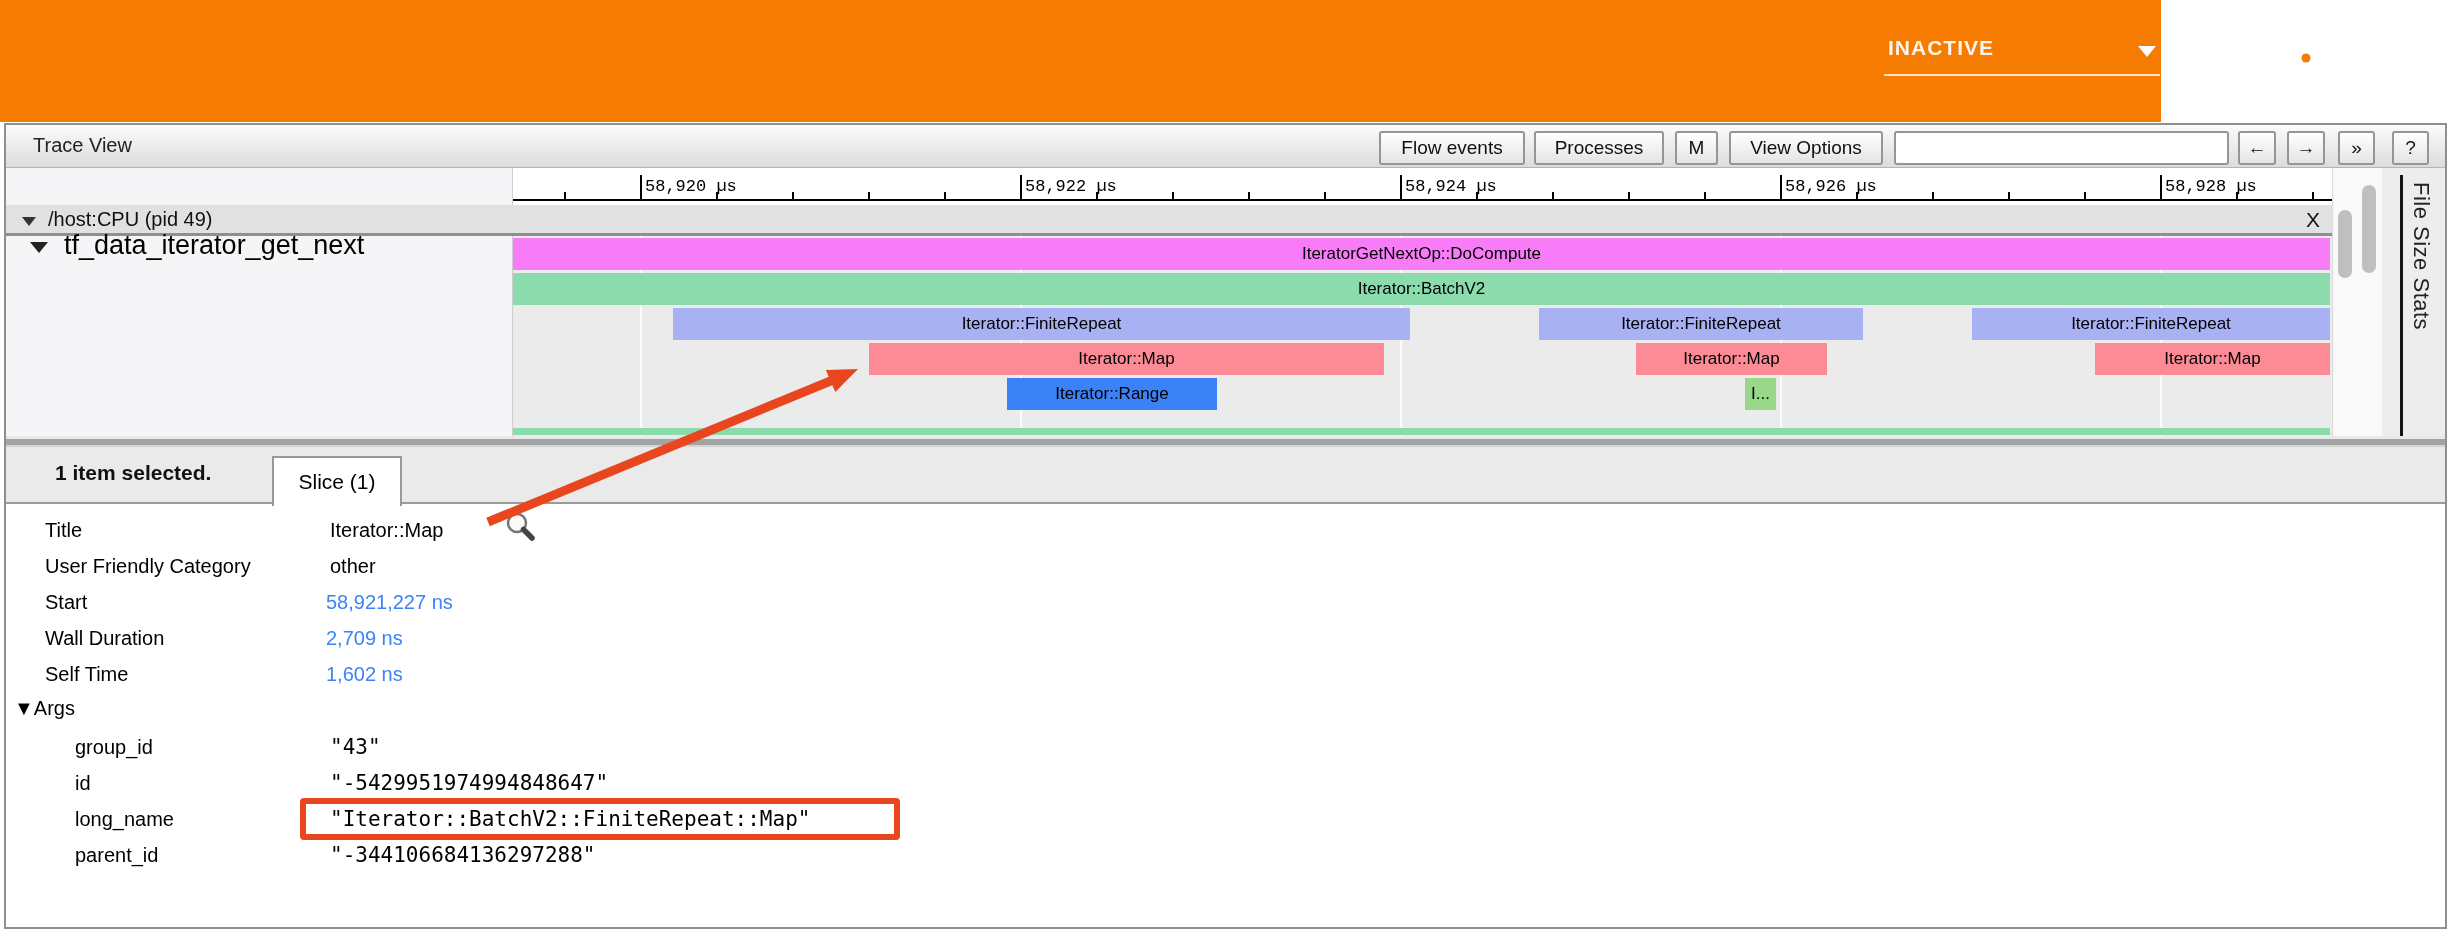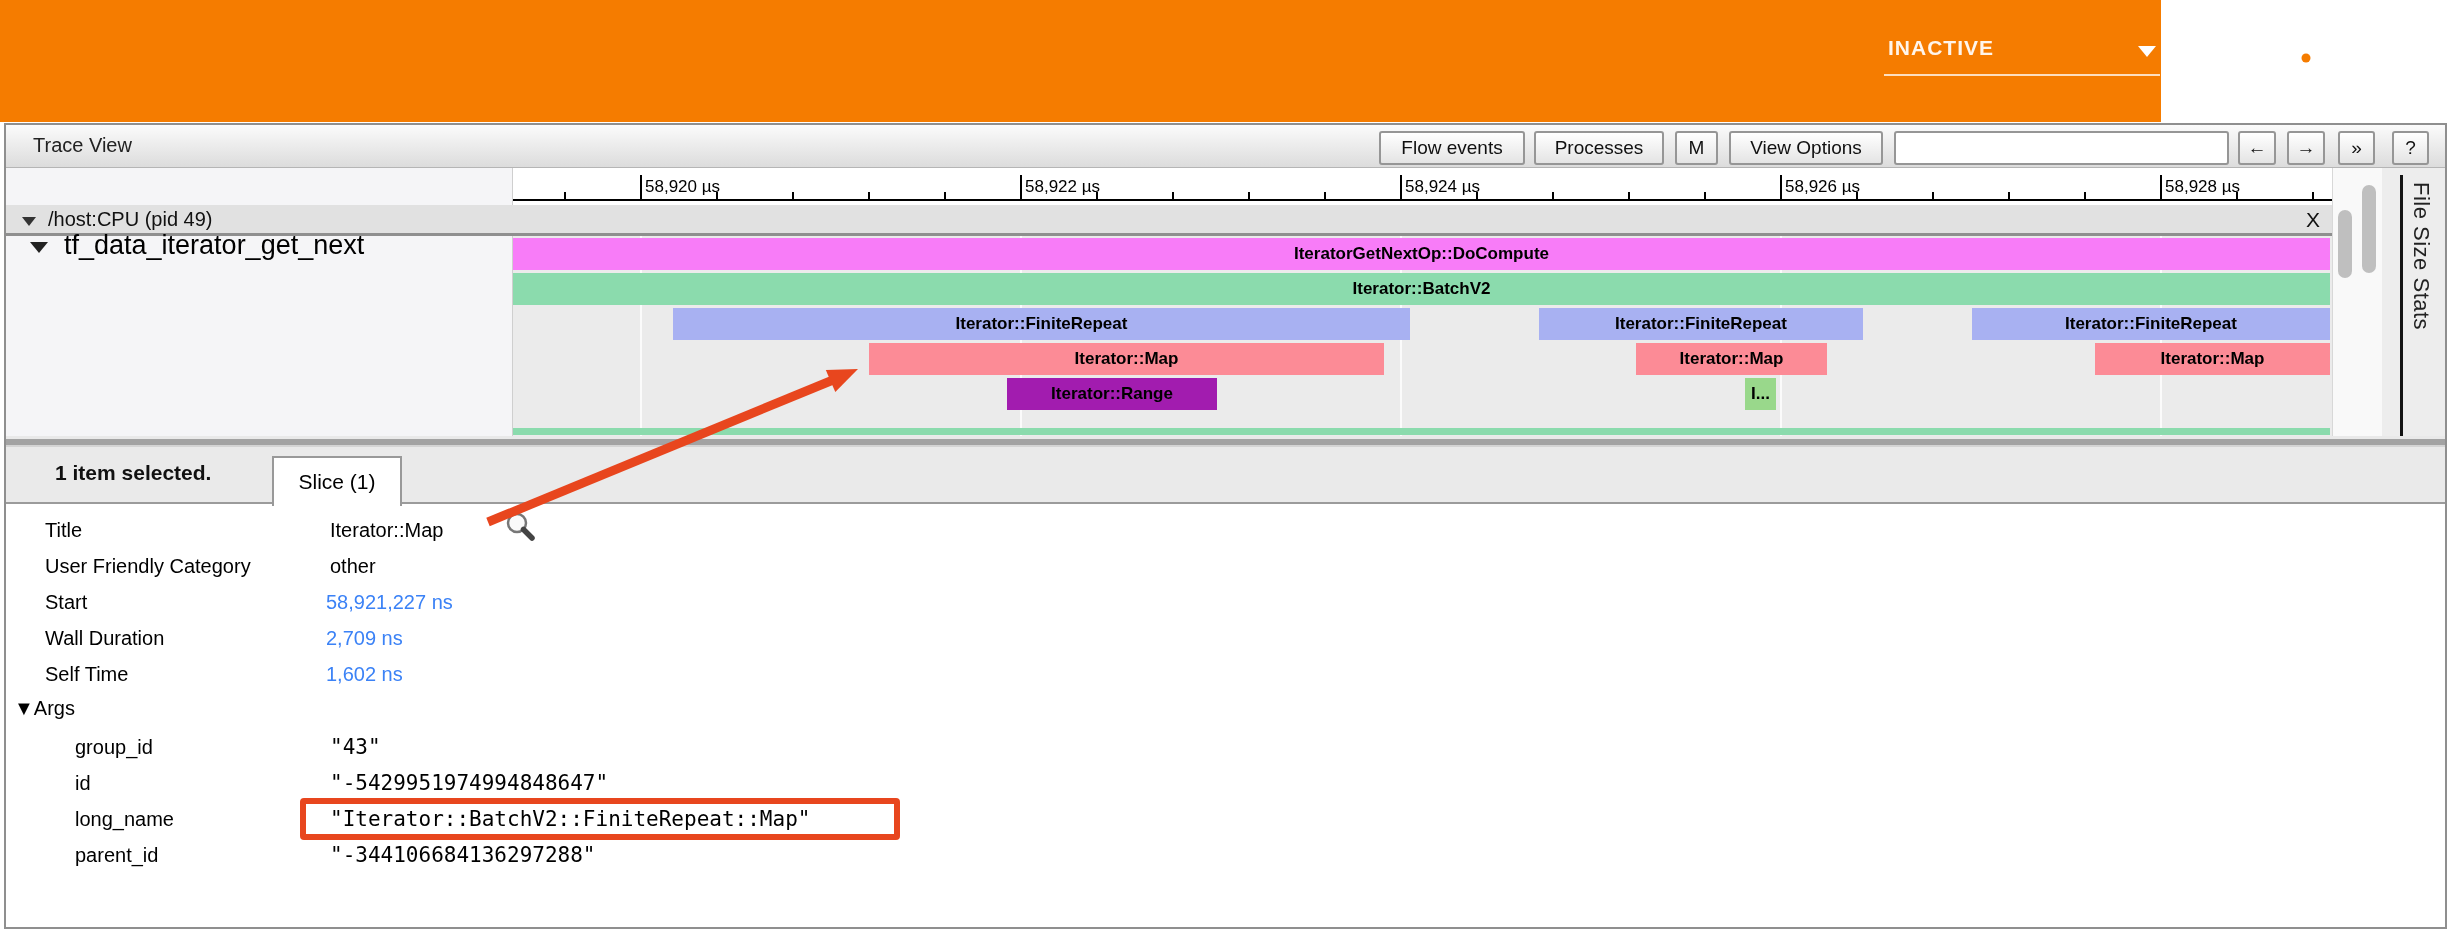--- a/index.html
+++ b/index.html
@@ -19,34 +19,34 @@
   #container-border{left:4px;top:123px;width:2443px;height:806px;border:2px solid #8f8f8f;pointer-events:none;z-index:40;}
   #toolbar{left:6px;top:125px;width:2439px;height:43px;background:linear-gradient(#fbfbfb,#dcdcdc);border-bottom:1px solid #b5b5b5;}
   #toolbar-title{left:27px;top:9px;font-size:20px;color:#222;}
   .tb-btn{top:6px;height:34px;border:2px solid #969696;border-radius:3px;background:linear-gradient(#ffffff,#e4e4e4);
           font-size:19px;color:#111;display:flex;align-items:center;justify-content:center;cursor:pointer;}
   #toolbar-search{top:6px;height:34px;border:2px solid #969696;border-radius:3px;background:#fff;font-size:18px;padding:0 6px;}
 
   
   #left-panel-bg{left:6px;top:168px;width:507px;height:268px;background:#f5f5f7;border-right:1px solid #cfcfcf;}
   #track-bg{left:513px;top:236px;width:1819px;height:200px;background:#ebebeb;}
-  #ruler{left:513px;top:175px;width:1819px;height:26px;background:#fff;border-bottom:2px solid #000;overflow:hidden;}
+  #ruler{left:513px;top:175px;width:1819px;height:26px;background:#fff;border-bottom:2px solid #000;overflow:hidden;font-family:Liberation Mono, monospace;}
   .tick-major{position:absolute;bottom:0;width:2px;height:24px;background:#000;}
   .tick-minor{position:absolute;bottom:0;width:2px;height:7px;background:#000;}
   .tick-label{position:absolute;top:2px;font-size:17px;color:#000;white-space:nowrap;}
   #proc-header{left:6px;top:205px;width:2326px;height:31px;background:#e1e1e1;border-bottom:3px solid #8f8f8f;}
   #proc-expander{left:16px;top:12px;width:0;height:0;border-left:7px solid transparent;border-right:7px solid transparent;border-top:9px solid #333;cursor:pointer;}
   #proc-label{left:42px;top:3px;font-size:20px;color:#111;}
   #close-x{left:2290px;top:0px;width:34px;height:29px;font-size:21px;color:#111;display:flex;align-items:center;justify-content:center;cursor:pointer;}
   #gridlines{left:513px;top:205px;width:1819px;height:231px;pointer-events:none;overflow:hidden;}
   .gridline{position:absolute;top:0;width:2px;height:100%;background:rgba(255,255,255,.8);}
   #thread-row{left:6px;top:228px;width:507px;height:42px;padding-left:28px;}
   #thread-expander{left:24px;top:14px;width:0;height:0;border-left:9px solid transparent;border-right:9px solid transparent;border-top:11px solid #222;cursor:pointer;}
   #thread-label{left:58px;top:2px;font-size:27px;color:#000;white-space:nowrap;}
-  #bars{left:513px;top:168px;width:1819px;height:268px;overflow:hidden;font-weight:bold;}
+  #bars{left:513px;top:168px;width:1819px;height:268px;overflow:hidden;}
   .slice{position:absolute;overflow:hidden;display:flex;align-items:center;justify-content:center;
          font-size:17px;color:#000;white-space:nowrap;cursor:pointer;}
   
   #gutter{left:2332px;top:168px;width:50px;height:268px;background:#f9f9f9;border-left:1px solid #d8d8d8;}
   .scroll-pill{position:absolute;width:14px;border-radius:7px;background:#bfbfbf;cursor:pointer;}
   #file-sidebar{left:2382px;top:168px;width:63px;height:268px;background:#ededed;cursor:pointer;}
   #file-sidebar-line{position:absolute;left:18px;top:7px;width:3px;height:261px;background:#141414;}
   #file-sidebar-label{position:absolute;left:26px;top:14px;font-size:22px;color:#222;
       writing-mode:vertical-rl;letter-spacing:.5px;white-space:nowrap;}
 
@@ -169,21 +169,21 @@
 </div>
 <div id="bars" class="abs">
     <div class="slice" style="left: 0px; top: 70px; width: 1817px; height: 32px; background: rgb(248, 124, 248);">IteratorGetNextOp::DoCompute</div>
     <div class="slice" style="left: 0px; top: 105px; width: 1817px; height: 32px; background: rgb(139, 219, 173);">Iterator::BatchV2</div>
     <div class="slice" style="left: 160px; top: 140px; width: 737px; height: 32px; background: rgb(168, 177, 242);">Iterator::FiniteRepeat</div>
     <div class="slice" style="left: 1026px; top: 140px; width: 324px; height: 32px; background: rgb(168, 177, 242);">Iterator::FiniteRepeat</div>
     <div class="slice" style="left: 1459px; top: 140px; width: 358px; height: 32px; background: rgb(168, 177, 242);">Iterator::FiniteRepeat</div>
     <div class="slice" style="left: 356px; top: 175px; width: 515px; height: 32px; background: rgb(252, 139, 150);">Iterator::Map</div>
     <div class="slice" style="left: 1123px; top: 175px; width: 191px; height: 32px; background: rgb(252, 139, 150);">Iterator::Map</div>
     <div class="slice" style="left: 1582px; top: 175px; width: 235px; height: 32px; background: rgb(252, 139, 150);">Iterator::Map</div>
-    <div class="slice" style="left: 494px; top: 210px; width: 210px; height: 32px; background: #a21caf;">Iterator::Range</div>
+    <div class="slice" style="left: 494px; top: 210px; width: 210px; height: 32px; background: #3b82f6;">Iterator::Range</div>
     <div class="slice" style="left: 1232px; top: 210px; width: 31px; height: 32px; background: rgb(153, 216, 139);">I...</div>
     <div class="slice" style="left: 0px; top: 260px; width: 1817px; height: 7px; background: rgb(139, 219, 173);"></div>
   </div>
 
 <div id="gutter" class="abs">
   <div class="scroll-pill" style="left:5px;top:42px;height:68px;"></div>
   <div class="scroll-pill" style="left:29px;top:17px;height:88px;"></div>
 </div>
 <div id="file-sidebar" class="abs">
   <div id="file-sidebar-line"></div>

